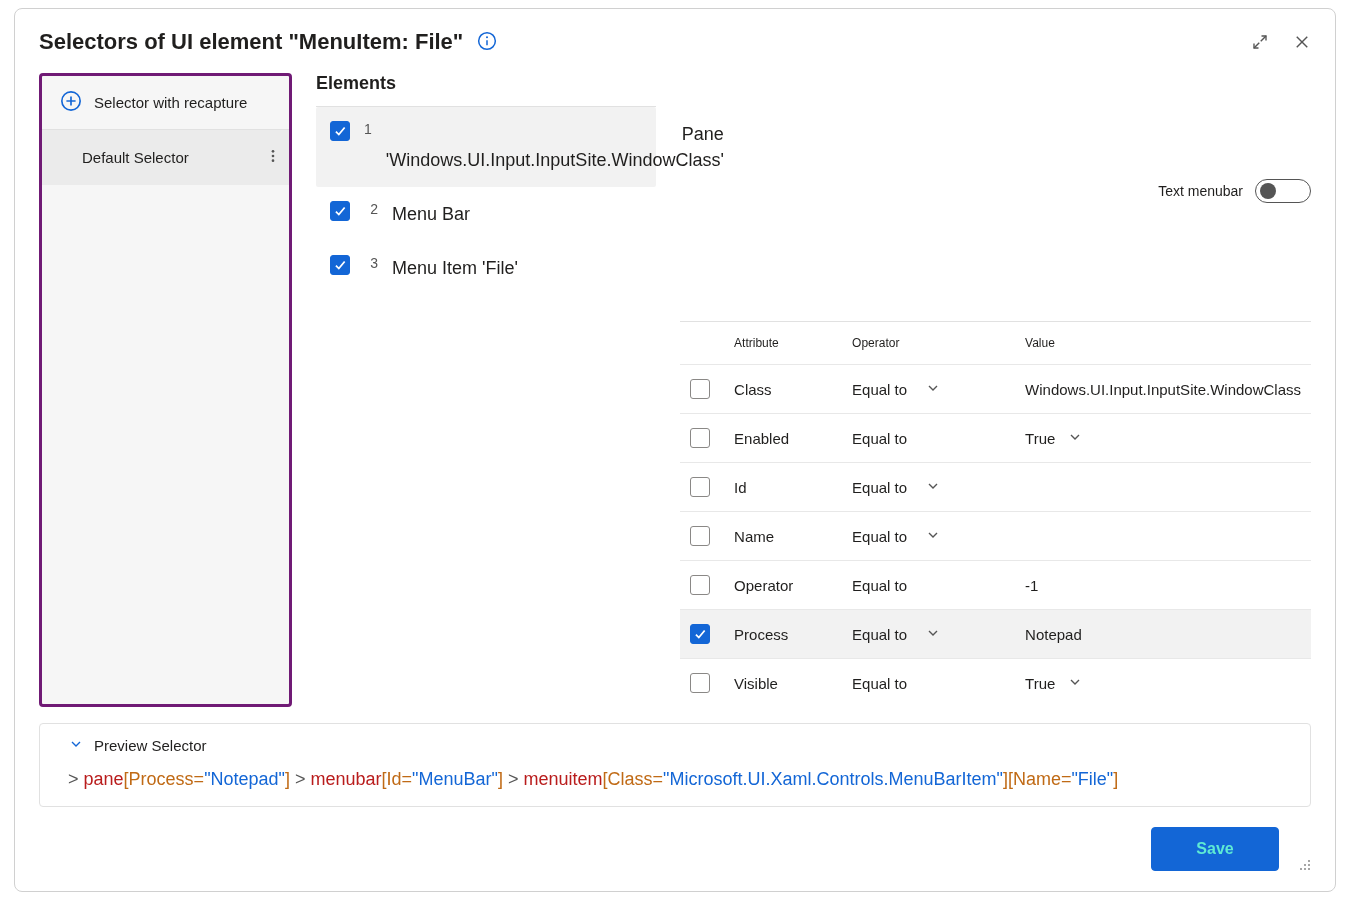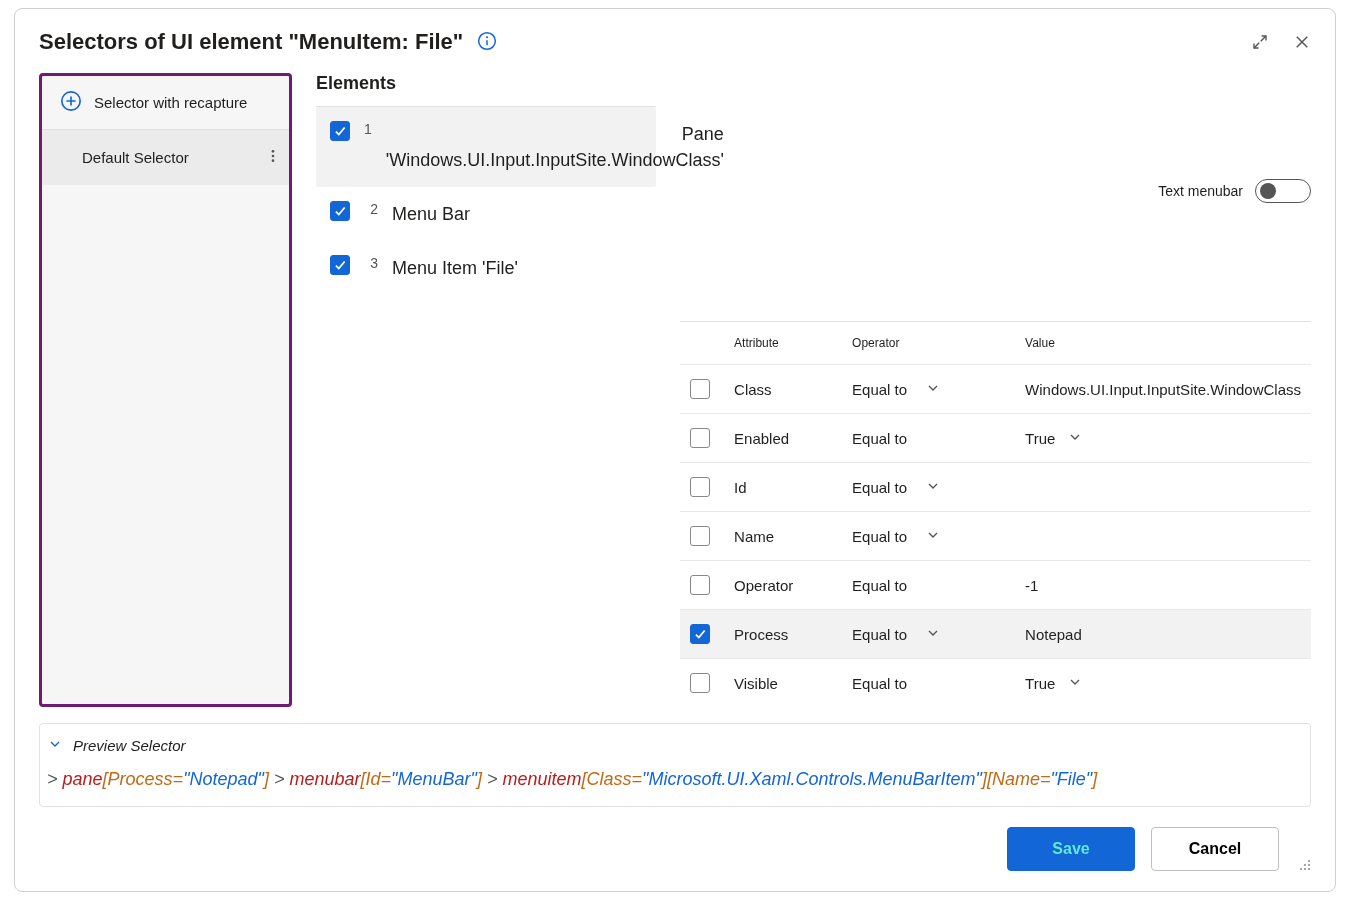--- a/index.html
+++ b/index.html
@@ -123,22 +123,21 @@
     position:relative; display:inline-block; cursor:pointer;
   }
   .toggle .knob {
     position:absolute; width:16px; height:16px; border-radius:50%;
     background:#555; top:3px; left:4px;
   }
   
   .preview {
     margin-top:16px;
     border:1px solid #e1e1e1; border-radius:4px;
-    padding: 12px 7px;
-    font-style: italic;
+    padding: 12px 28px;
   }
   .preview-header {
     display:flex; align-items:center; gap:10px;
     font-size:15px; margin-bottom:10px;
     cursor:pointer;
   }
   .preview-code {
     font-size:18px; line-height:1.6;
     word-wrap:break-word;
   }
@@ -383,21 +382,20 @@
       </span>
       <span>Preview Selector</span>
     </div>
     <div class="preview-code">
       <span class="tok-op">&gt; </span><span class="tok-el">pane</span><span class="tok-attr">[</span><span class="tok-attr">Process</span><span class="tok-attr">=</span><span class="tok-val">"Notepad"</span><span class="tok-attr">]</span><span class="tok-op"> &gt; </span><span class="tok-el">menubar</span><span class="tok-attr">[</span><span class="tok-attr">Id</span><span class="tok-attr">=</span><span class="tok-val">"MenuBar"</span><span class="tok-attr">]</span><span class="tok-op"> &gt; </span><span class="tok-el">menuitem</span><span class="tok-attr">[</span><span class="tok-attr">Class</span><span class="tok-attr">=</span><span class="tok-val">"Microsoft.UI.Xaml.Controls.MenuBarItem"</span><span class="tok-attr">]</span><span class="tok-attr">[</span><span class="tok-attr">Name</span><span class="tok-attr">=</span><span class="tok-val">"File"</span><span class="tok-attr">]</span>
     </div>
   </div>
 
   <div class="footer">
     <button class="btn primary">Save</button>
-    <button class="btn">Cancel</button>
     <span class="resize-handle">
       <svg width="16" height="16" viewBox="0 0 16 16">
         <circle cx="14" cy="6" r="1" fill="#888"></circle>
         <circle cx="10" cy="10" r="1" fill="#888"></circle>
           <circle cx="14" cy="10" r="1" fill="#888"></circle>
         <circle cx="6" cy="14" r="1" fill="#888"></circle>
           <circle cx="10" cy="14" r="1" fill="#888"></circle>
           <circle cx="14" cy="14" r="1" fill="#888"></circle>
       </svg>
     </span>

